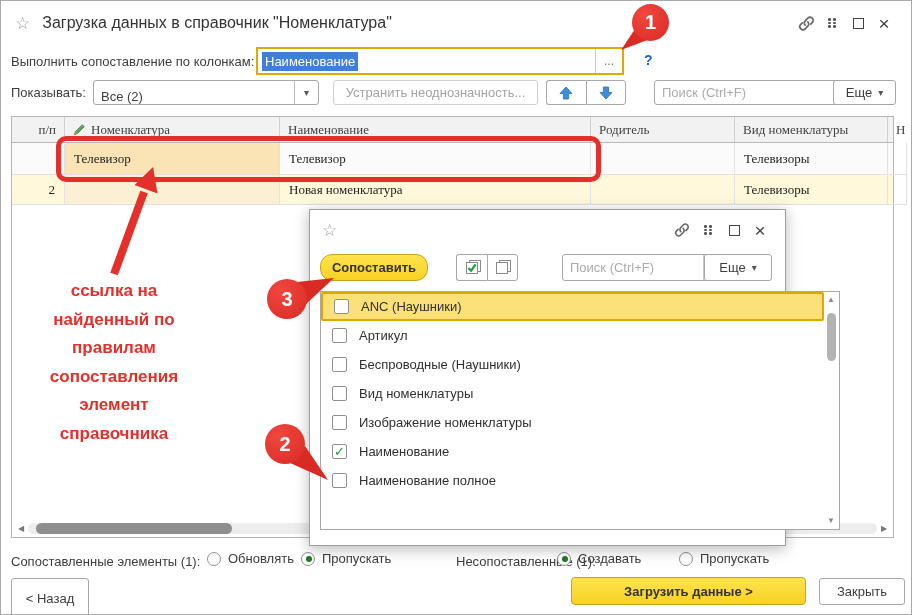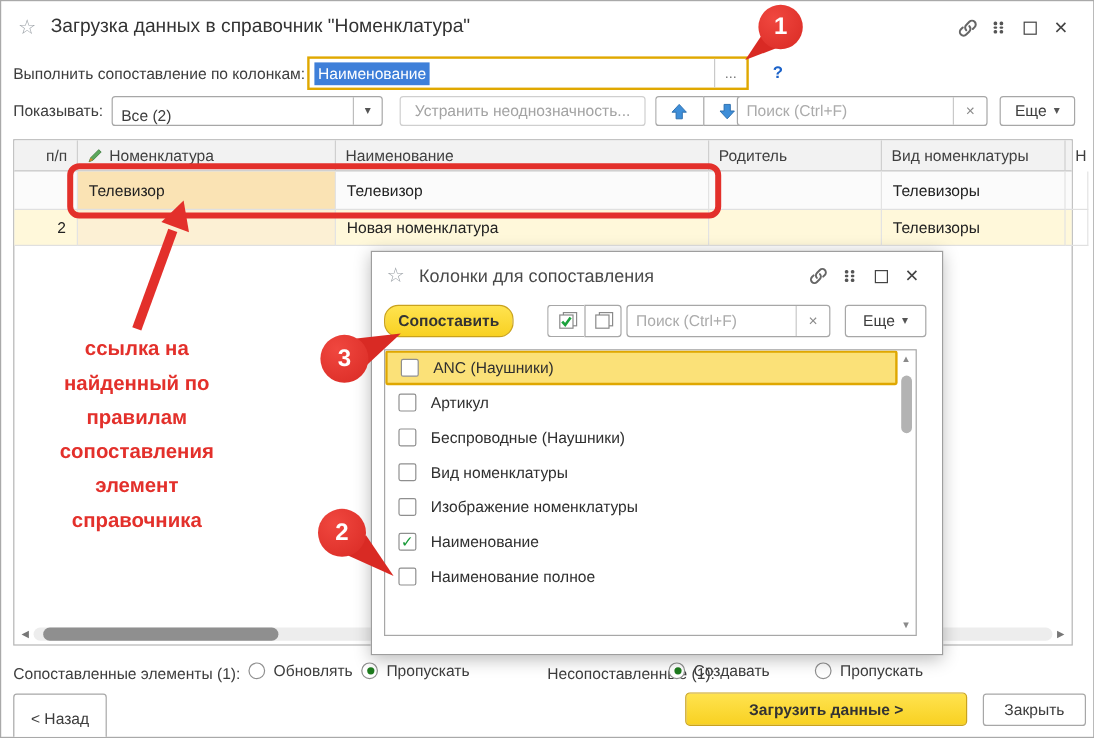--- a/index.html
+++ b/index.html
@@ -33,31 +33,31 @@
   .ctl { border:1px solid #a7a7a7; border-radius:3px; background:#fff; font-size:13px; color:#3d3d3d; }
   .select-show { left:92px; top:79px; width:226px; height:25px; display:flex; align-items:flex-end; cursor:pointer; }
   .select-show .val { flex:1; padding-left:7px; }
   .caret-box { width:24px; height:100%; border-left:1px solid #bdbdbd; display:flex; align-items:center; justify-content:center; color:#555; font-size:10px; }
   .btn { display:flex; align-items:center; justify-content:center; cursor:pointer; }
   .btn-disambig { left:332px; top:79px; width:205px; height:25px; color:#a3a3a3; border-color:#cfcfcf; }
   .updown { left:545px; top:79px; width:80px; height:25px; display:flex; }
   .updown .half { flex:1; border:1px solid #a7a7a7; background:#fff; display:flex; align-items:center; justify-content:center; cursor:pointer; }
   .updown .half:first-child { border-radius:3px 0 0 3px; border-right:none; }
   .updown .half:last-child { border-radius:0 3px 3px 0; }
-  .searchbox { display:flex; align-items:stretch; }
+  .searchbox { display:flex; align-items:stretch;margin-left:40px; }
   .search-main { left:613px; top:79px; width:209px; height:25px; }
   .searchbox input { flex:1; border:none; outline:none; font-size:13px; padding:0 7px; font-family:inherit; color:#3d3d3d; min-width:0; background:transparent; }
   .searchbox input::placeholder { color:#ababab; }
   .sx { width:28px; border-left:1px solid #c9c9c9; display:flex; align-items:center; justify-content:center; color:#8a8a8a; font-size:13px; cursor:pointer; }
   .btn-more-main { left:832px; top:79px; width:63px; height:25px; gap:6px; }
   .more-caret { font-size:10px; color:#555; }
 
   
   .dtable { left:10px; top:115px; width:883px; height:422px; border:1px solid #b5b5b5; background:#fff; }
-  .trow { display:grid; grid-template-columns:53px 215px 311px 144px 153px 1fr; }
+  .trow { display:grid; grid-template-columns:53px 215px 311px 144px 153px 1fr;font-family:Liberation Serif, serif; }
   .thead { background:#f2f2f2; border-bottom:1px solid #b9b9b9; height:26px; }
   .thead .cell { border-right:1px solid #cfcfcf; display:flex; align-items:center; padding:0 8px; font-size:13px; color:#3f3f3f; gap:5px; }
   .tbody-row { height:32px;text-align:right; }
   .tbody-row .cell { border-right:1px solid #e3e3e3; border-bottom:1px solid #e0e0e0; display:flex; align-items:center; padding:0 9px; font-size:13px; color:#222; overflow:hidden; white-space:nowrap; }
   .row-1 { background:#fbfbfb; }
   .row-1 .cell-nom { background:#fae3b4; }
   .row-2 { height:30px; background:#fff8da; }
   .row-2 .cell-nom { background:#fcf0d4; }
   .cell-num { justify-content:flex-end; }
 
@@ -87,21 +87,21 @@
   .modal { left:308px; top:208px; width:477px; height:337px; background:#fff; border:1px solid #9e9e9e; box-shadow:0 3px 14px rgba(0,0,0,.28); z-index:50; }
   .modal-titlebar { position:absolute; left:0; top:0; width:100%; height:40px; display:flex; align-items:center; padding:0 12px; }
   .modal-title { font-size:15px; color:#4a4a4a; }
   .btn-map { position:absolute; left:10px; top:44px; width:108px; height:27px; border-radius:12px; font-size:13px; }
   .iconbtn-group { position:absolute; left:146px; top:44px; height:27px; display:flex; }
   .iconbtn { width:31px; border:1px solid #a7a7a7; background:#fff; display:flex; align-items:center; justify-content:center; cursor:pointer; }
   .iconbtn:first-child { border-radius:3px 0 0 3px; border-right:none; }
   .iconbtn:last-child { border-radius:0 3px 3px 0; }
   .search-modal { position:absolute; left:212px; top:44px; width:170px; height:27px; }
   .btn-more-modal { position:absolute; left:394px; top:44px; width:68px; height:27px; gap:6px; }
-  .col-list { position:absolute; left:10px; top:81px; width:444px; height:239px; border:1px solid #a7a7a7; background:#fff; overflow:hidden; }
+  .col-list { position:absolute; left:10px; top:81px; width:520px; height:239px; border:1px solid #a7a7a7; background:#fff; overflow:hidden; }
   .col-item { height:29px; display:flex; align-items:center; gap:12px; padding-left:11px; font-size:13px; color:#2f2f2f; cursor:pointer; }
   .col-item.selected { background:#fbe178; border:2px solid #dfa700; border-radius:2px; margin-right:15px; }
   .cbox { width:15px; height:15px; border:1px solid #8f8f8f; border-radius:2px; background:#fff; display:flex; align-items:center; justify-content:center; font-size:13px; font-weight:bold; color:#189a38; flex:none; }
   
   .vscroll { position:absolute; right:1px; top:1px; bottom:1px; width:14px; display:flex; flex-direction:column; align-items:center; }
   .vs-arrow { height:14px; color:#8a8a8a; font-size:8px; line-height:14px; cursor:pointer; }
   .vs-track { flex:1; width:9px; position:relative; }
   .vs-thumb { position:absolute; top:6px; left:0; width:9px; height:48px; background:#b3b3b3; border-radius:5px; cursor:grab; }
 
   
@@ -239,21 +239,20 @@
     <span>Пропускать</span>
   </div>
 
   <div class="abs ctl btn btn-back">&lt; Назад</div>
   <div class="abs ctl btn btn-close-main">Закрыть</div>
   <div class="abs btn btn-yellow btn-load">Загрузить данные &gt;</div>
 
   <div class="abs modal">
     <div class="modal-titlebar">
       <span class="star-icon">☆</span>
-      <span class="modal-title">Колонки для сопоставления</span>
       <span class="tb-spacer"></span>
       <span class="tb-icon">
         <svg width="16" height="16" viewBox="0 0 17 17">
             <path d="M7.2 10.2 a3.1 3.1 0 0 1 0-4.4 l2.6-2.6 a3.1 3.1 0 0 1 4.4 4.4 l-1.5 1.5 M9.8 6.8 a3.1 3.1 0 0 1 0 4.4 l-2.6 2.6 a3.1 3.1 0 0 1 -4.4-4.4 l1.5-1.5" fill="none" stroke="#666" stroke-width="1.7" stroke-linecap="round"></path>
           </svg>
       </span>
       <span class="tb-icon">
         <span class="kebab">
             <i></i>
             <i></i>

